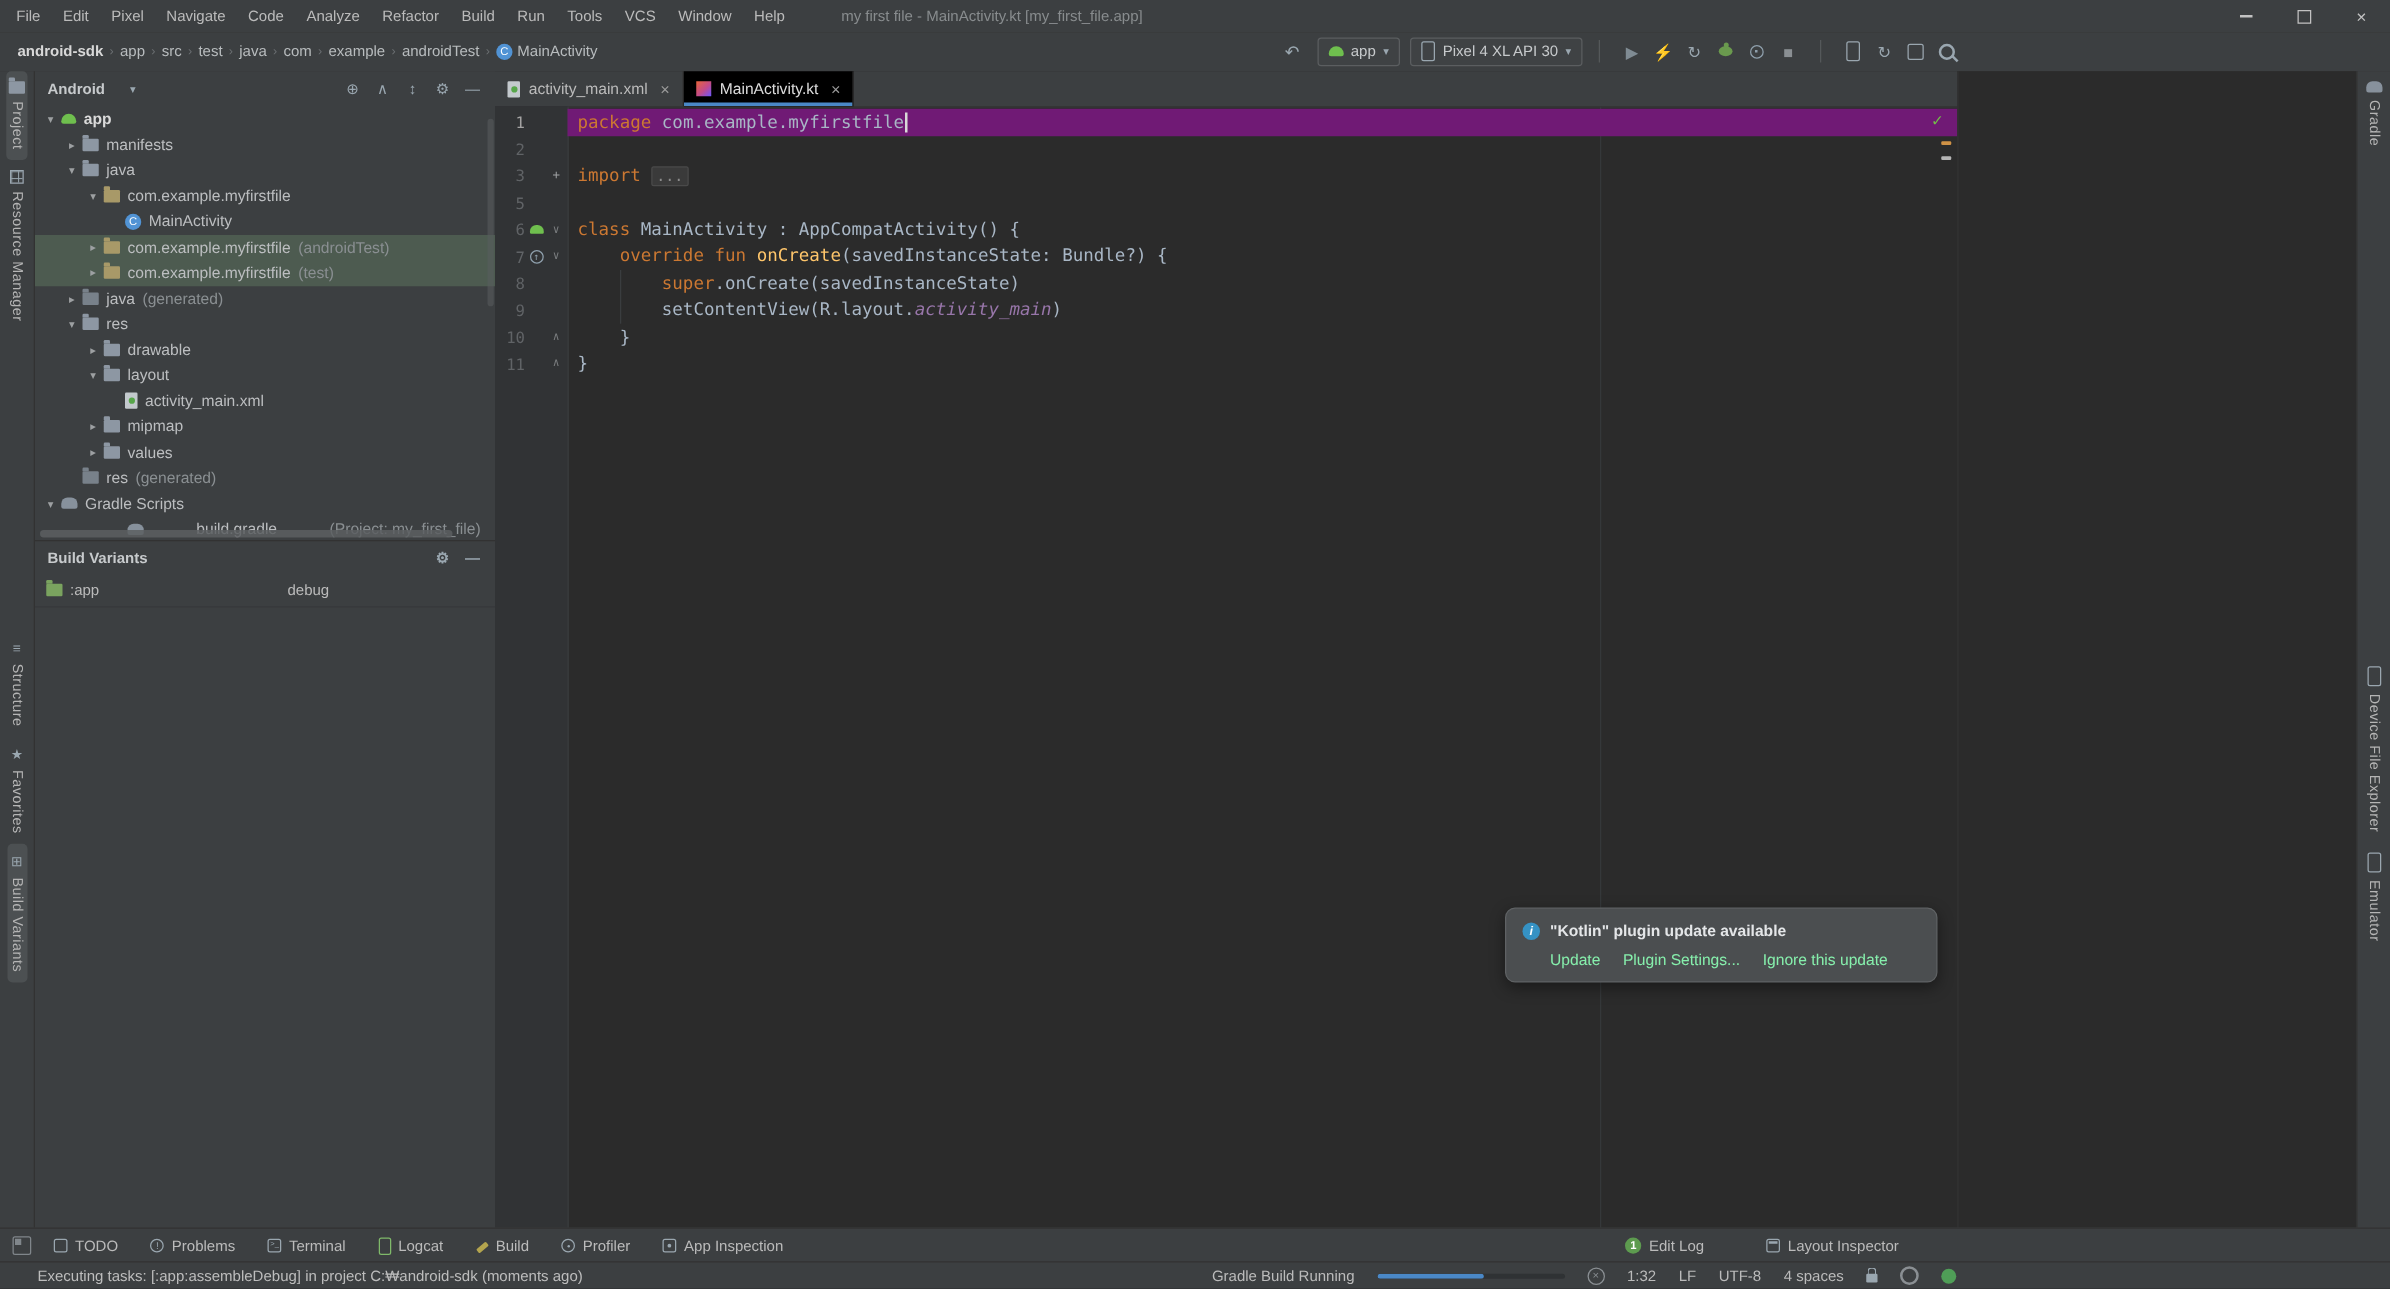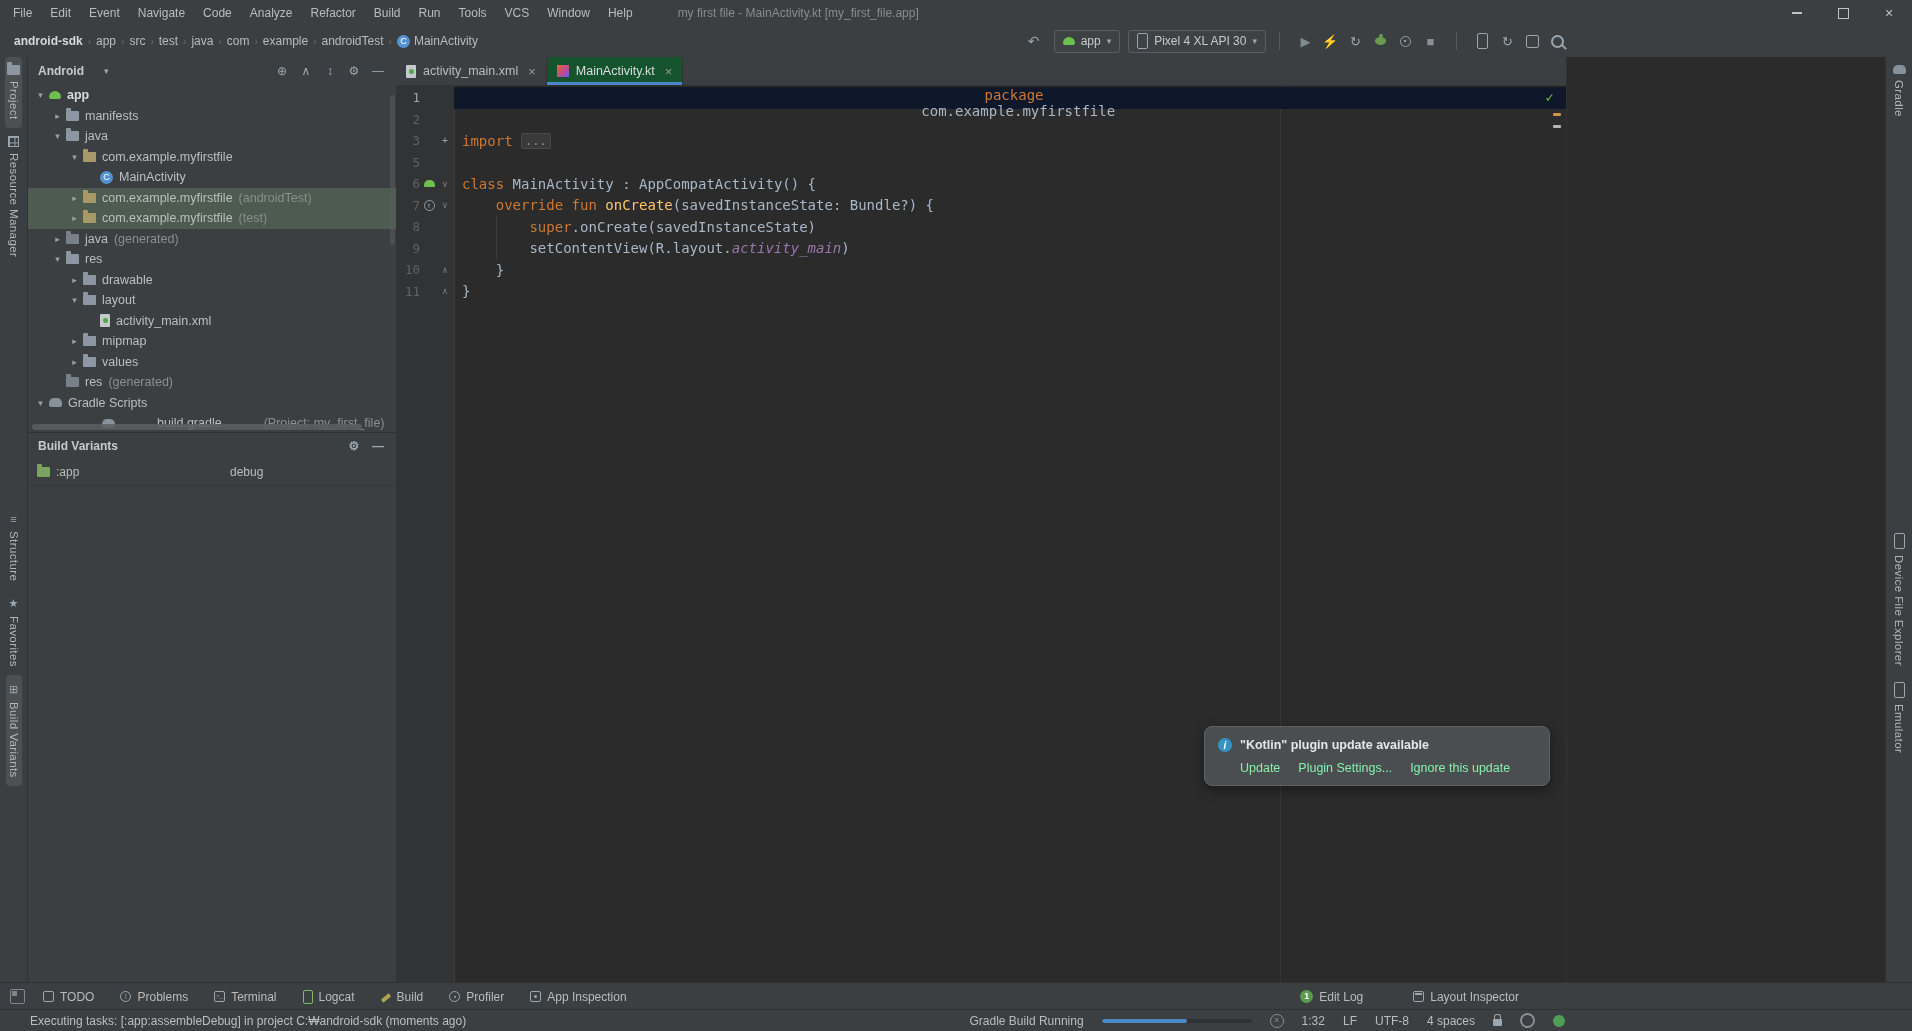--- a/index.html
+++ b/index.html
@@ -64,37 +64,37 @@
   .bv-c1{width:184px;padding-left:9px;border-right:1px solid #323232;height:100%;display:flex;align-items:center;}
   .bv-c2{padding-left:9px;}
   .bv-row{height:26px;display:flex;align-items:center;border-bottom:1px solid #36393b;}
   .bv-r1{width:184px;padding-left:9px;display:flex;align-items:center;gap:6px;}
   .bv-r2{padding-left:9px;}
 
   
   .editor-pane{position:absolute;left:396px;top:57px;width:1170px;bottom:48px;background:#2b2b2b;}
   .tabbar{height:28px;background:#3c3f41;display:flex;border-bottom:1px solid #323232;}
   .tab{display:flex;align-items:center;gap:7px;padding:0 10px;font-size:12.5px;color:#bbbbbb;border-right:1px solid #323232;}
-  .tab.active{background:#14532d;color:#dcdcdc;box-shadow:inset 0 -3px 0 #4a88c7;}
+  .tab.active{background:#000000;color:#dcdcdc;box-shadow:inset 0 -3px 0 #4a88c7;}
   .tab-close{color:#9a9a9a;font-size:13px;margin-left:3px;}
   .editor-body{position:absolute;top:28px;left:0;right:0;bottom:0;overflow:hidden;
     font-family:"DejaVu Sans Mono","Liberation Mono",monospace;font-size:14px;}
   .gutter-bg{position:absolute;left:0;top:0;bottom:0;width:58px;background:#313335;border-right:1px solid #3a3c3e;}
   .margin-guide{position:absolute;left:884px;top:0;bottom:0;width:1px;background:#35383a;}
   .indent-guide{position:absolute;left:100px;top:131px;height:43px;width:1px;background:#3a3d3f;}
   #code{position:absolute;inset:0;padding-top:2px;}
   .code-line{display:flex;height:21.5px;align-items:center;}
   .gutter{width:58px;flex:none;display:flex;align-items:center;height:100%;}
   .lnum{width:24px;text-align:right;color:#606366;font-size:12.5px;flex:none;}
   .lnum.cur{color:#a4a3a3;}
   .gicon{width:18px;flex:none;display:flex;justify-content:center;}
   .gfold{width:14px;flex:none;text-align:center;color:#7a7d7f;font-size:9px;}
   .gfold.boxed{font-size:10px;color:#9da0a2;}
   .code-text{white-space:pre;padding-left:8px;flex:1;height:100%;display:flex;align-items:center;}
-  .code-line.hl .code-text{background:#0f172a;flex-direction:column;}
+  .code-line.hl .code-text{background:#701a75;}
   .c-kw{color:#cc7832;} .c-pl{color:#a9b7c6;} .c-fn{color:#ffc66b;}
   .c-field{color:#9876aa;font-style:italic;}
   .c-fold{background:#3a3a3a;color:#8c8c8c;border:1px solid #4a4a4a;border-radius:2px;padding:0 3px;font-size:12px;}
   .caret{display:inline-block;width:2px;height:16px;background:#d8d8d8;margin-left:1px;}
   .inspect-widget{position:absolute;top:4px;right:12px;color:#73bd4a;font-weight:bold;font-size:14px;}
   .smark{position:absolute;right:5px;width:8px;height:3px;border-radius:1px;}
   .smark.orange{top:28px;background:#cf9246;}
   .smark.white{top:40px;background:#b5b5b5;}
 
   
@@ -168,21 +168,21 @@
 </style>
 </head>
 <body>
 
 <div id="window">
 
   <header class="menubar">
     <div id="menus" style="display: flex; margin-left: 4px;">
         <span class="menu-item">File</span>
         <span class="menu-item">Edit</span>
-        <span class="menu-item">Event</span>
+        <span class="menu-item">Pixel</span>
         <span class="menu-item">Navigate</span>
         <span class="menu-item">Code</span>
         <span class="menu-item">Analyze</span>
         <span class="menu-item">Refactor</span>
         <span class="menu-item">Build</span>
         <span class="menu-item">Run</span>
         <span class="menu-item">Tools</span>
         <span class="menu-item">VCS</span>
         <span class="menu-item">Window</span>
         <span class="menu-item">Help</span>

